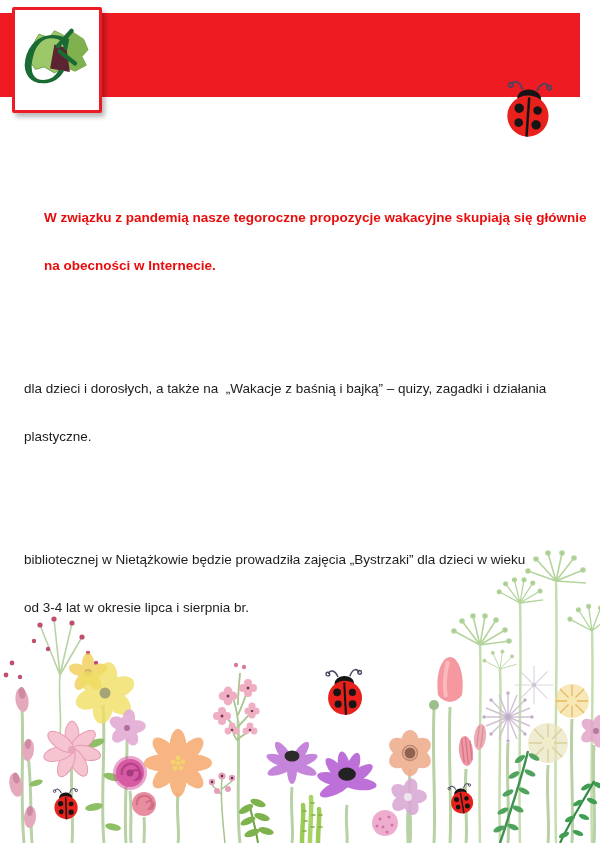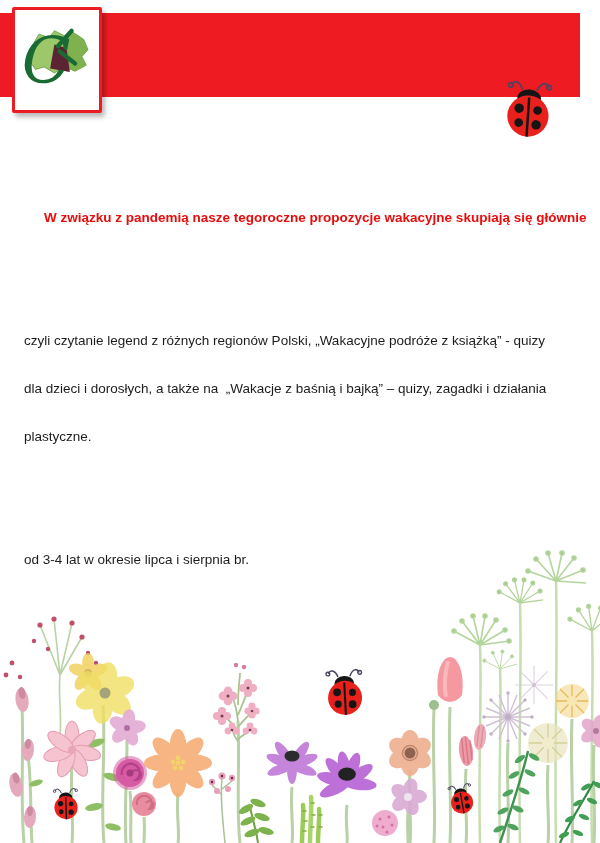--- a/index.html
+++ b/index.html
@@ -74,27 +74,28 @@
   </svg>
 </div>
 
 <svg class="header-ladybug" width="72" height="78" viewBox="-36 -39 72 78">
   <use href="#ladybug-sym" transform="rotate(4) scale(1.03)"></use>
 </svg>
 
 <div class="content">
   <div class="sec red">
     <div class="line">W związku z pandemią nasze tegoroczne propozycje wakacyjne skupiają się głównie</div>
+    <div class="line">na obecności w Internecie.</div>
   </div>
   <div class="sec">
-    <div class="line">czyli czytanie legend z różnych regionów Polski, „Wakacyjne podróże z książką” - quizy</div>
     <div class="line">dla dzieci i dorosłych, a także na  „Wakacje z baśnią i bajką” – quizy, zagadki i działania</div>
     <div class="line">plastyczne.</div>
   </div>
   <div class="sec">
+    <div class="line">bibliotecznej w Nietążkowie będzie prowadziła zajęcia „Bystrzaki” dla dzieci w wieku</div>
     <div class="line">od 3-4 lat w okresie lipca i sierpnia br.</div>
   </div>
   <div class="sec">
     
     
     
   </div>
   
   
   

